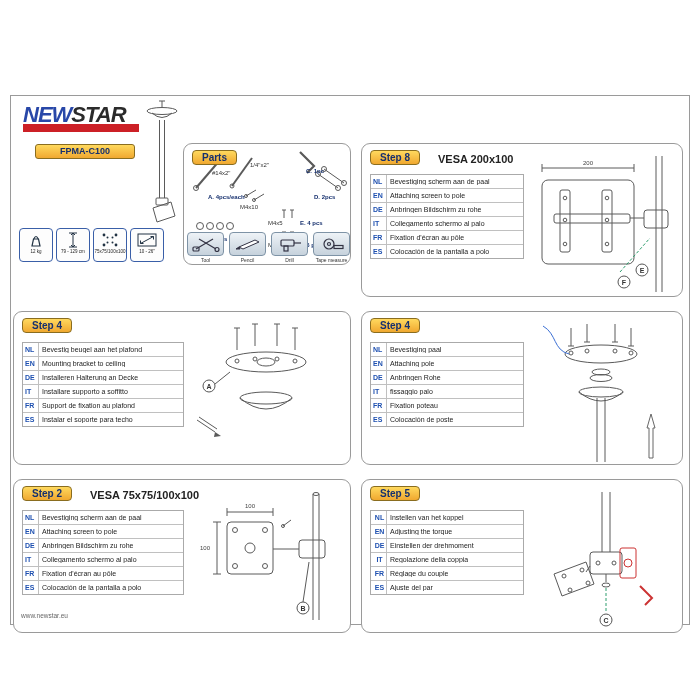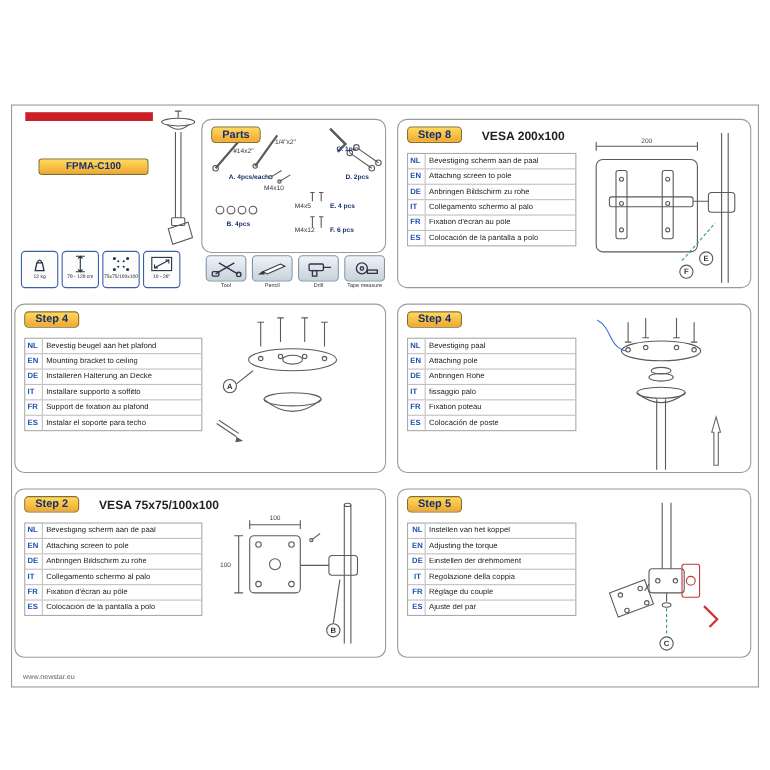--- a/index.html
+++ b/index.html
@@ -19,21 +19,21 @@
   
   .specs{position:absolute;left:8px;top:132px;display:flex;gap:3px;}
   .spec-box{width:34px;height:34px;border:1px solid #3a5fa8;border-radius:4px;display:flex;flex-direction:column;align-items:center;justify-content:flex-start;padding:2px 1px;box-sizing:border-box;background:#fdfdfd;}
   .spec-label{font-size:4.5px;text-align:center;color:#222;line-height:5px;}
 
   
   .step-badge{position:absolute;left:8px;top:6px;padding:1px 9px;background:linear-gradient(180deg,#ffd95e,#f0a830);border:1px solid #8a6d1f;border-radius:4px;font-size:10px;font-weight:bold;color:#16306e;white-space:nowrap;}
   .vesa-note{position:absolute;left:76px;top:9px;font-size:11px;font-weight:bold;color:#222;white-space:nowrap;}
 
   
-  .panel{position:absolute;border:1.5px solid #9a9a9a;border-radius:9px;background:#fff;}
+  .panel{position:absolute;border:1.5px solid #9a9a9a;border-radius:9px;background:#fff;margin-top:35px;}
   #parts-panel{left:172px;top:12px;width:166px;height:120px;}
   #step3{left:350px;top:12px;width:320px;height:152px;}
   #step1{left:2px;top:180px;width:336px;height:152px;}
   #step4{left:350px;top:180px;width:320px;height:152px;}
   #step2{left:2px;top:348px;width:336px;height:152px;}
   #step5{left:350px;top:348px;width:320px;height:152px;text-align:center;}
 
   
   .lang-table{position:absolute;left:8px;top:30px;width:160px;border:1px solid #aaa;background:#fff;}
   .lang-row{display:flex;align-items:center;height:13px;border-bottom:1px solid #c0c0c0;}
@@ -62,20 +62,21 @@
   .marker-text{font-size:7px;font-weight:bold;fill:#333;text-anchor:middle;}
   .dim-text{font-size:6px;fill:#444;text-anchor:middle;}
 </style>
 </head>
 <body>
 
 <div class="canvas">
   <div class="page">
 
     <div class="logo">
+      <div class="logo-text"><span class="logo-new">NEW</span><span class="logo-star">STAR</span></div>
       <div class="logo-bar"><span class="logo-tagline">products</span></div>
     </div>
     <div class="model-badge">FPMA-C100</div>
 
     <svg class="product-art" width="58" height="130" viewBox="0 0 58 130">
       <g class="sline">
         <line x1="29" y1="3" x2="29" y2="9"></line>
           <line x1="26" y1="3" x2="32" y2="3"></line>
         <ellipse cx="29" cy="13" rx="15" ry="3.5"></ellipse>
         <path d="M19,15 Q29,24 39,15"></path>

